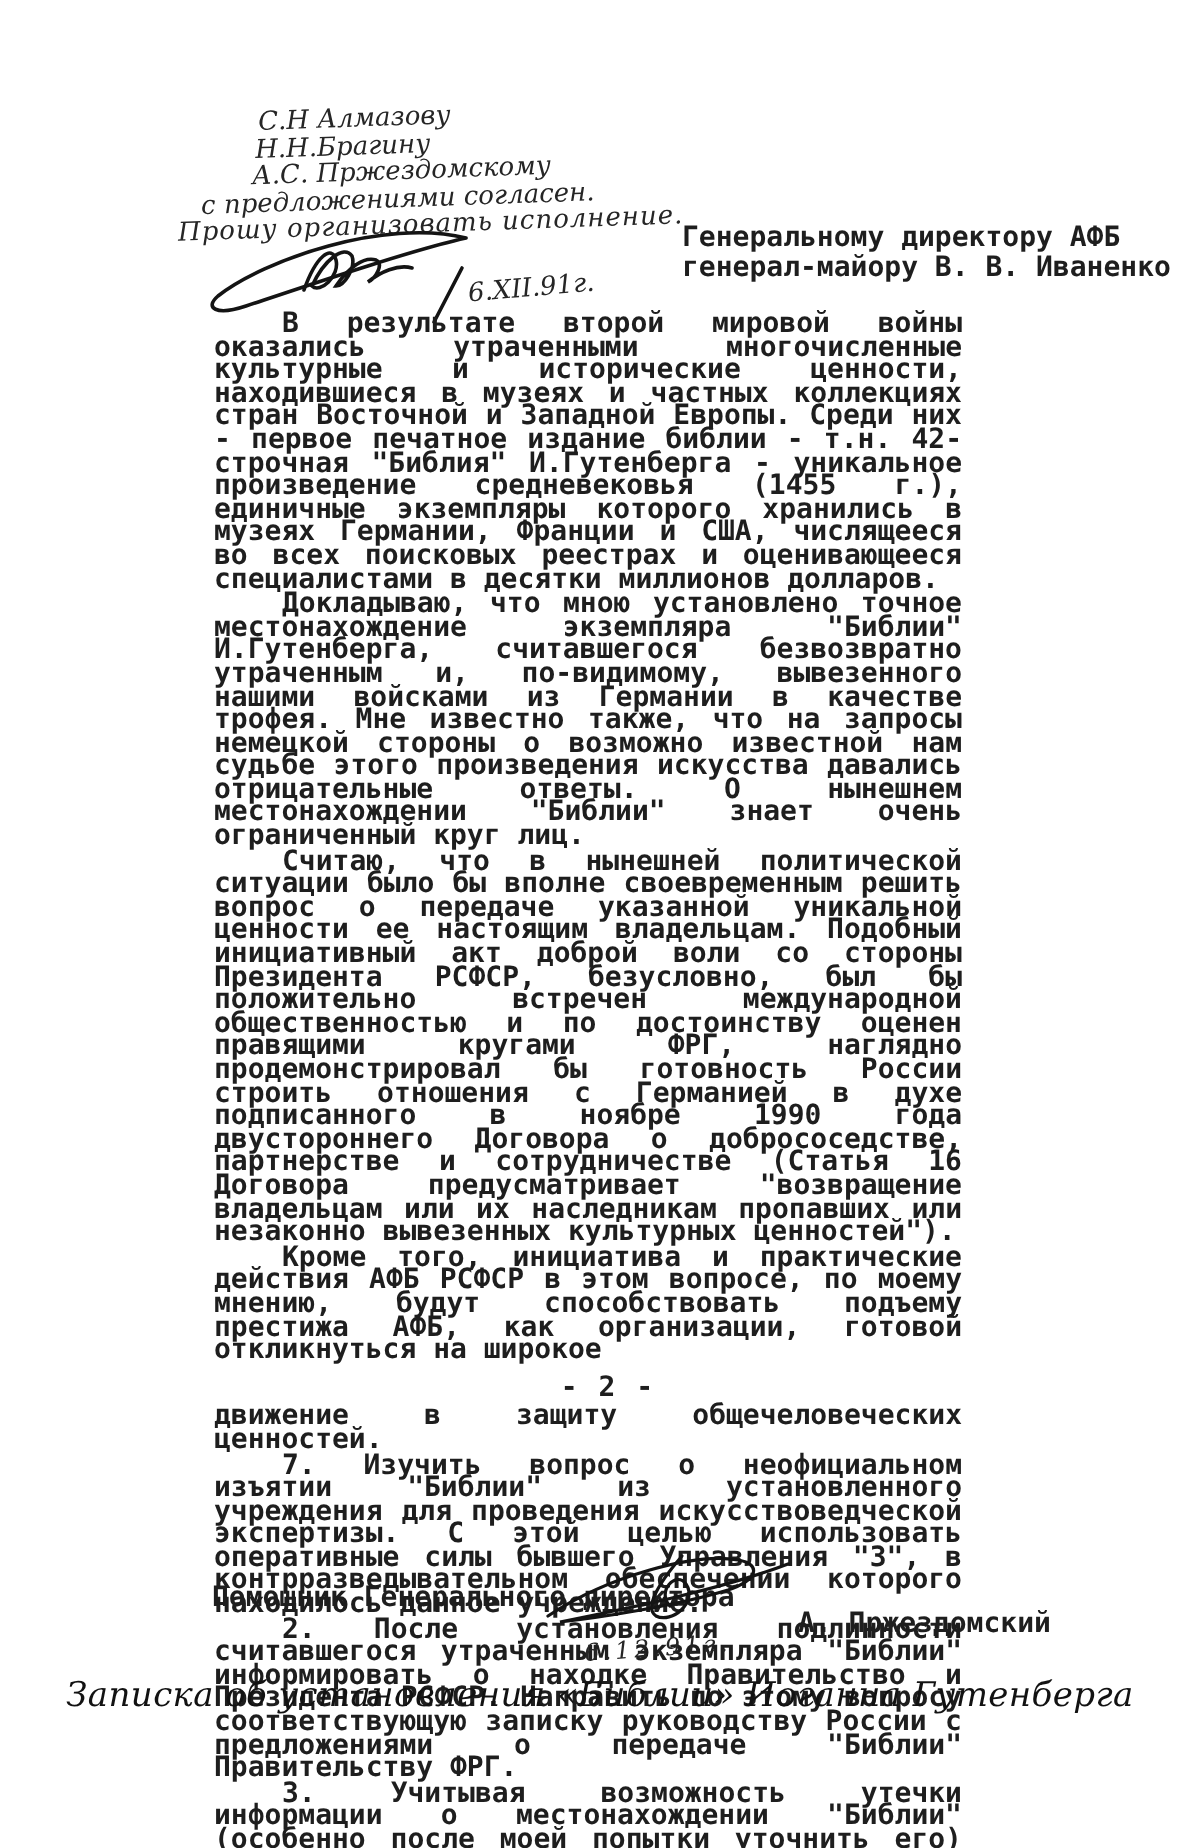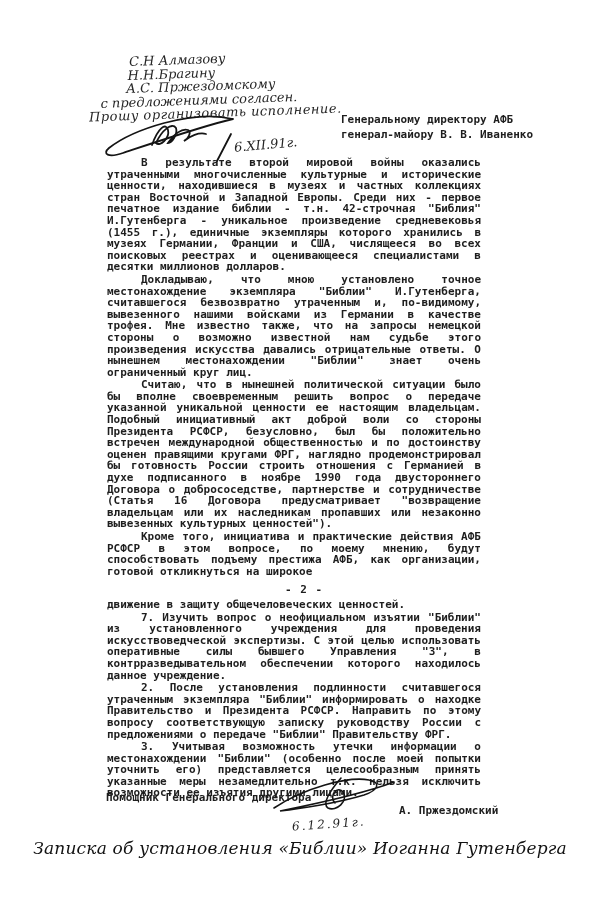--- a/index.html
+++ b/index.html
@@ -11,21 +11,21 @@
     background: #ffffff;
     overflow: hidden;
     font-family: "DejaVu Sans Mono", "Liberation Mono", monospace;
     color: #1c1c1c;
   }
 
   
   .mono {
     font-family: "DejaVu Sans Mono", "Liberation Mono", monospace;
     font-weight: 700;
-    font-size: 11px;
+    font-size: 14px;
     color: #1e1e1e;
   }
 
   .memo-body {
     position: absolute;
     left: 106px;
     top: 156px;
     width: 376px;
     line-height: 11.6px;
     text-align: justify;

